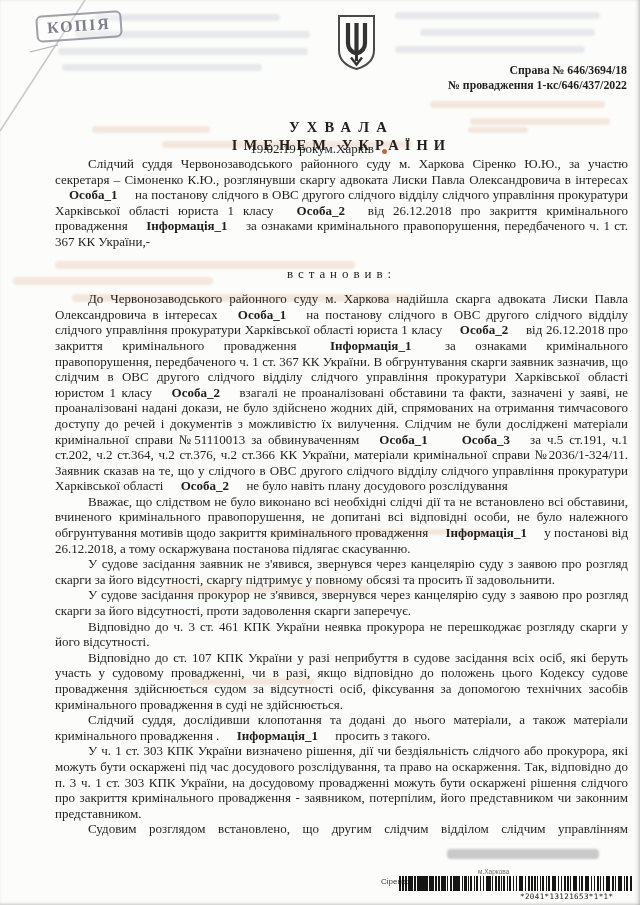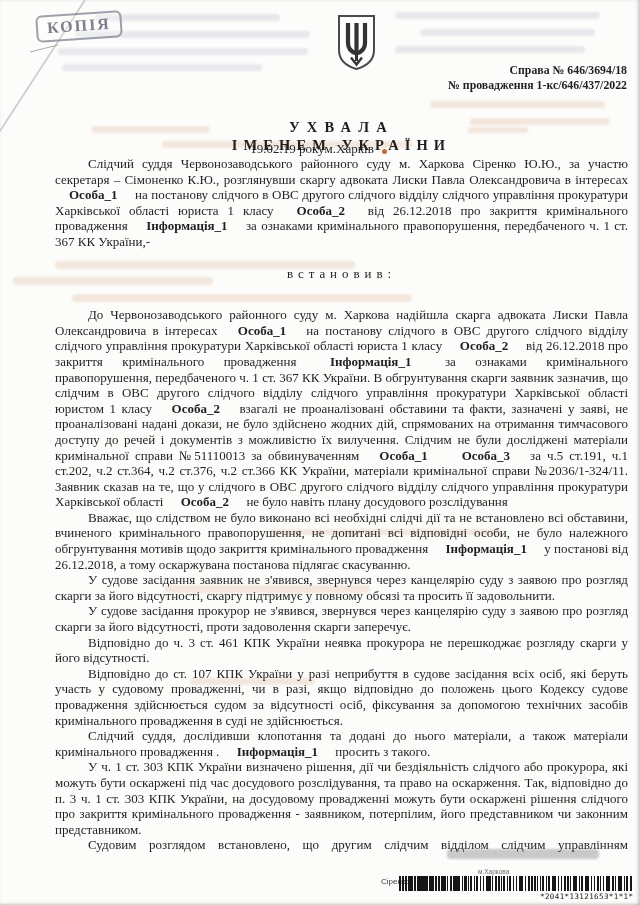--- a/index.html
+++ b/index.html
@@ -31,36 +31,36 @@
     padding:0 89px 0 30px;box-sizing:border-box;margin-top:8px;
   }
   
   .doc-body{
     position:absolute;top:156px;left:55px;width:573px;
     font-size:13px;line-height:15.6px;text-align:justify;
   }
   .para{margin:0;text-indent:33px;text-align:justify;}
   .heading{
     text-align:center;text-indent:0;letter-spacing:.38em;
-    font-size:13px;margin:16px 0 26px;
+    font-size:13px;margin:16px 0 10px;
   }
   .anon{font-weight:bold;margin:0 14px;white-space:nowrap;}
   .jl{text-align-last:justify;}
   
   .judge-name{position:absolute;left:381px;top:877px;font-size:8px;color:#3c3c3c;font-family:"Liberation Sans",sans-serif;}
   .barcode{
     position:absolute;left:399px;top:876px;width:234px;height:15px;
     background:
       repeating-linear-gradient(90deg,#161616 0 1.5px,transparent 1.5px 3px),
       repeating-linear-gradient(90deg,#161616 0 1px,transparent 1px 6.5px),
       repeating-linear-gradient(90deg,#161616 0 2px,transparent 2px 11px);
   }
   .barcode-text{
     position:absolute;left:520px;top:892px;font-family:"DejaVu Sans Mono",monospace;
-    font-size:7.5px;letter-spacing:.4px;color:#222;margin-left:20px;
+    font-size:7.5px;letter-spacing:.4px;color:#222;
   }
   .stamp-city{position:absolute;left:478px;top:868px;font-size:6.5px;color:rgba(70,70,70,.8);font-family:"Liberation Sans",sans-serif;}
   
   .ghost{position:absolute;border-radius:4px;filter:blur(1.3px);pointer-events:none;}
   .gh-blue{background:rgba(100,110,150,.14);}
   .gh-warm{background:rgba(205,135,90,.18);}
   .gh-gray{background:rgba(70,70,78,.28);filter:blur(1px);}
   .ink-dot{
     position:absolute;left:382px;top:149px;width:5px;height:5px;border-radius:50%;
     background:#b85c28;filter:blur(.3px);opacity:.9;

